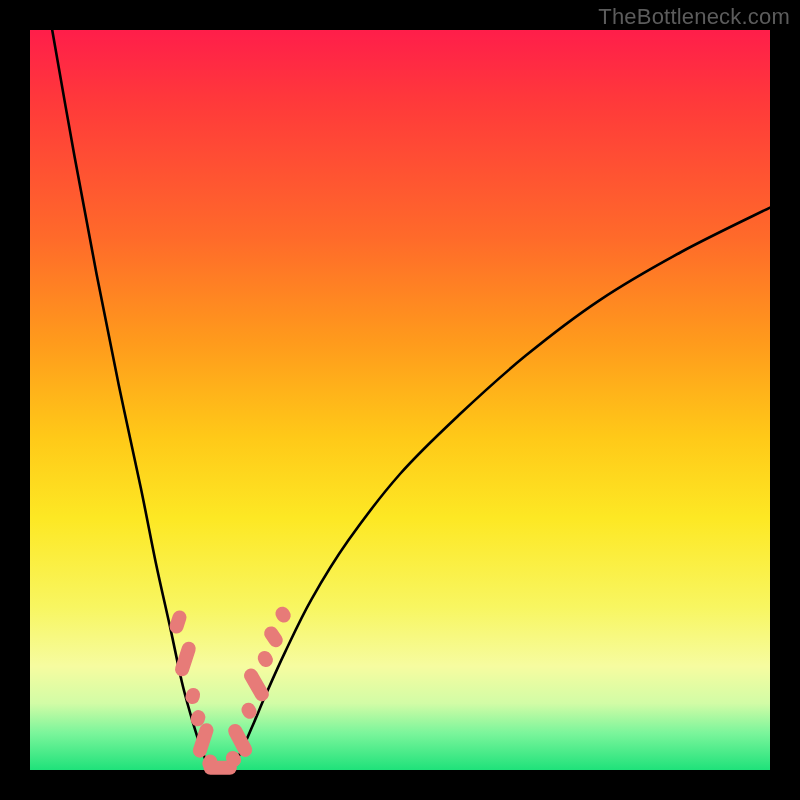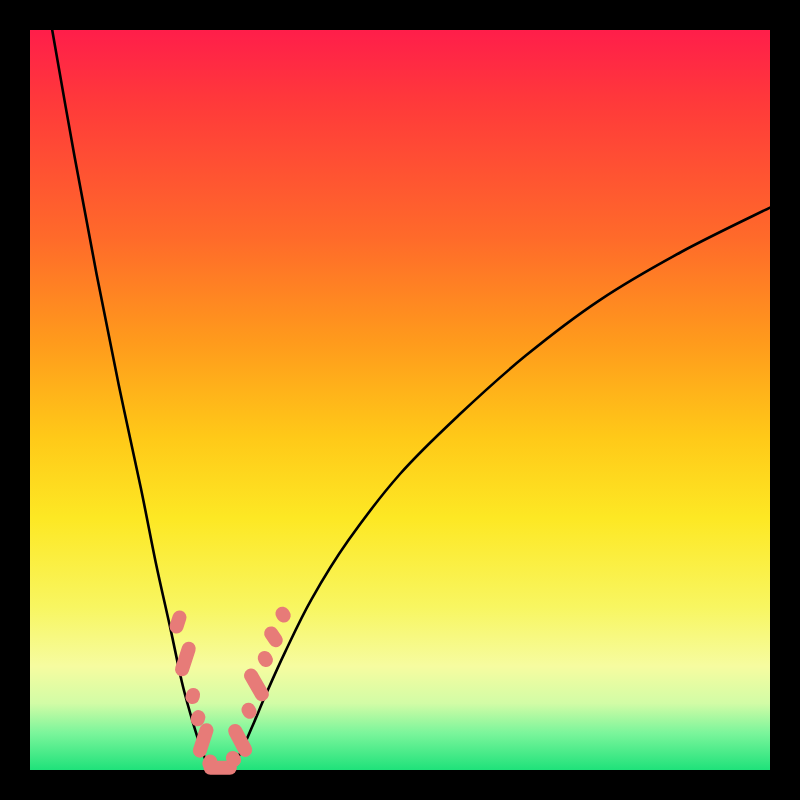--- a/index.html
+++ b/index.html
@@ -79,13 +79,14 @@
           <rect x="-17.76" y="-7" width="35.52" height="14" rx="7" ry="7" fill="#e77b78" transform="translate(210.15999999999997 710.4) rotate(62)"></rect>
           <rect x="-8.14" y="-7" width="16.28" height="14" rx="7" ry="7" fill="#e77b78" transform="translate(219.04000000000002 680.8) rotate(62)"></rect>
           <rect x="-17.76" y="-7" width="35.52" height="14" rx="7" ry="7" fill="#e77b78" transform="translate(226.44 654.9) rotate(60)"></rect>
           <rect x="-8.14" y="-7" width="16.28" height="14" rx="7" ry="7" fill="#e77b78" transform="translate(235.32 629) rotate(58)"></rect>
           <rect x="-11.1" y="-7" width="22.2" height="14" rx="7" ry="7" fill="#e77b78" transform="translate(243.45999999999998 606.8) rotate(56)"></rect>
           <rect x="-8.14" y="-7" width="16.28" height="14" rx="7" ry="7" fill="#e77b78" transform="translate(253.08 584.6) rotate(54)"></rect>
         </g>
     </svg>
   </div>
 
+  <div class="watermark">TheBottleneck.com</div>
 </div>
 
 </body></html>

